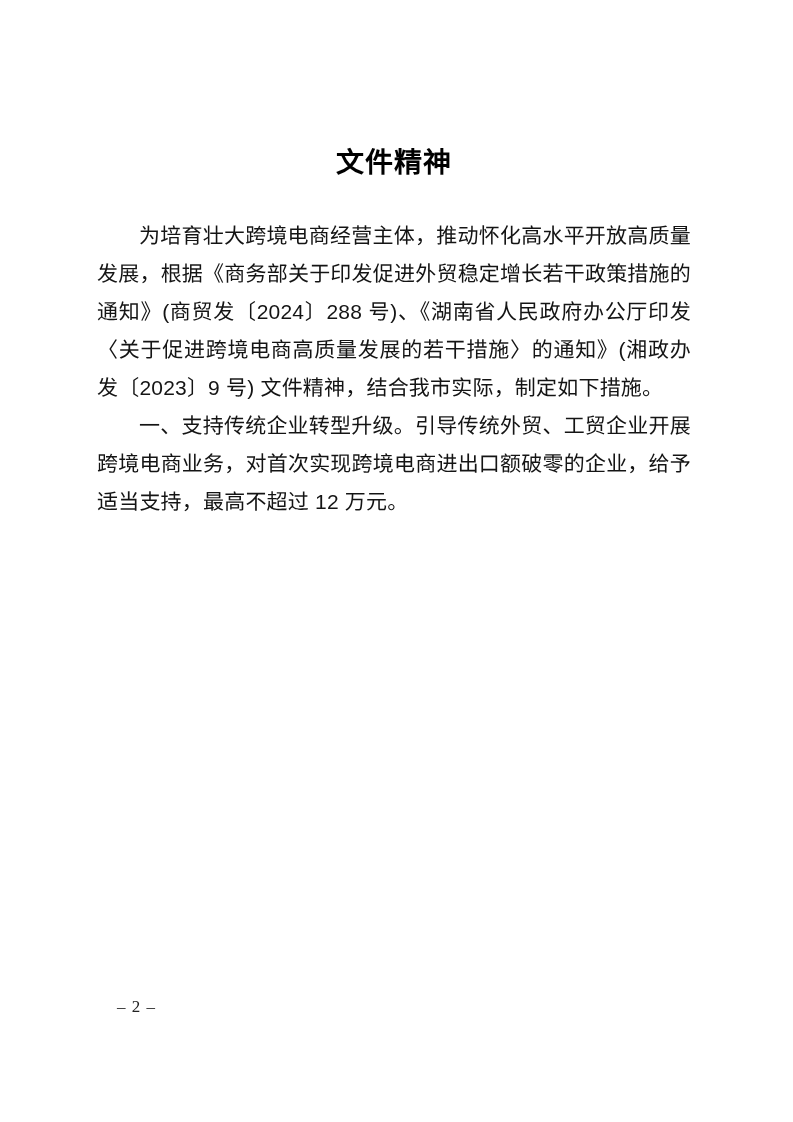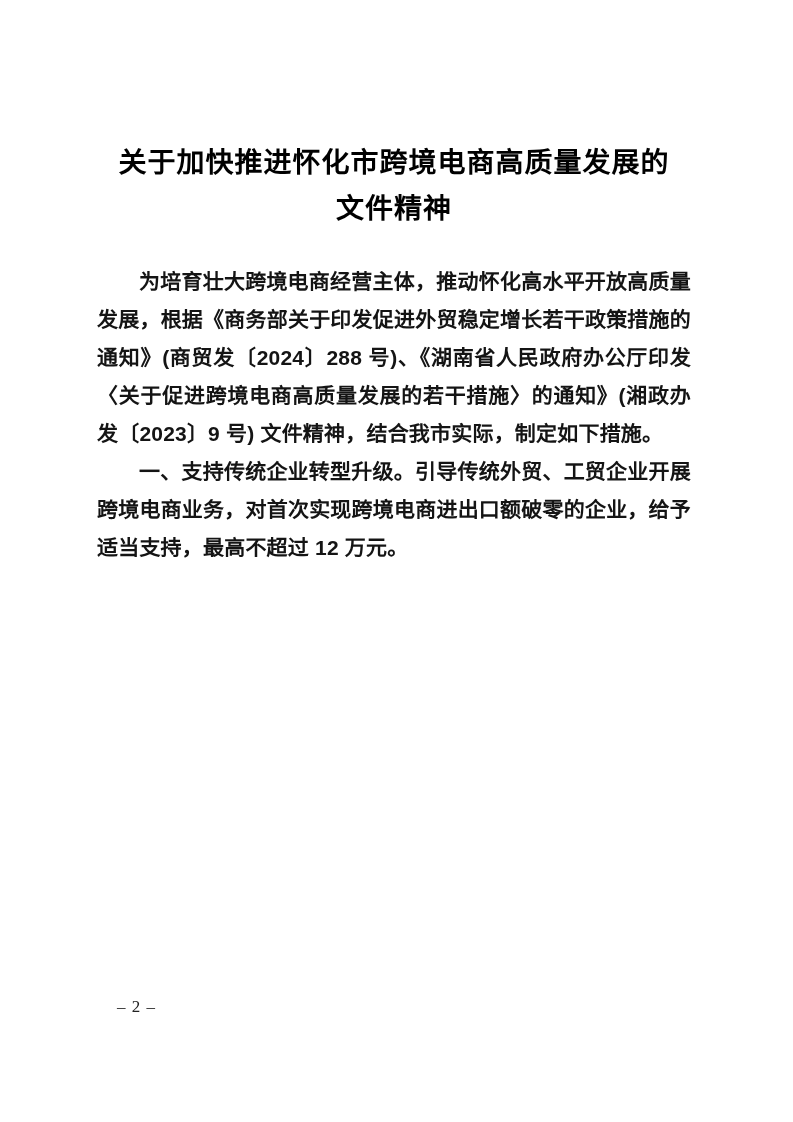--- a/index.html
+++ b/index.html
@@ -34,39 +34,37 @@
     margin-top: 31px;
   }
   .doc-body p {
     margin: 0;
     font-size: 21px;
     line-height: 38px;
     letter-spacing: 0.2px;
     text-align: justify;
     text-indent: 2em;
     color: #141414;
-    font-weight: bold;
   }
   .page-number {
     position: absolute;
     left: 117px;
     top: 997px;
     font-family: "Liberation Serif", "DejaVu Serif", serif;
     font-size: 17px;
     color: #222222;
     letter-spacing: 1px;
   }
 </style>
 </head>
 <body>
 
 <div class="page">
   <div class="content">
     <div class="doc-title">
-      <div>关于加快推进怀化市跨境电商高质量发展的</div>
       <div>文件精神</div>
     </div>
     <div class="doc-body">
       <p>为培育壮大跨境电商经营主体，推动怀化高水平开放高质量发展，根据《商务部关于印发促进外贸稳定增长若干政策措施的通知》(商贸发〔2024〕288 号)、《湖南省人民政府办公厅印发〈关于促进跨境电商高质量发展的若干措施〉的通知》(湘政办发〔2023〕9 号) 文件精神，结合我市实际，制定如下措施。</p>
       <p>一、支持传统企业转型升级。引导传统外贸、工贸企业开展跨境电商业务，对首次实现跨境电商进出口额破零的企业，给予适当支持，最高不超过 12 万元。</p>
     </div>
   </div>
   <div class="page-number">– 2 –</div>
 </div>
 

